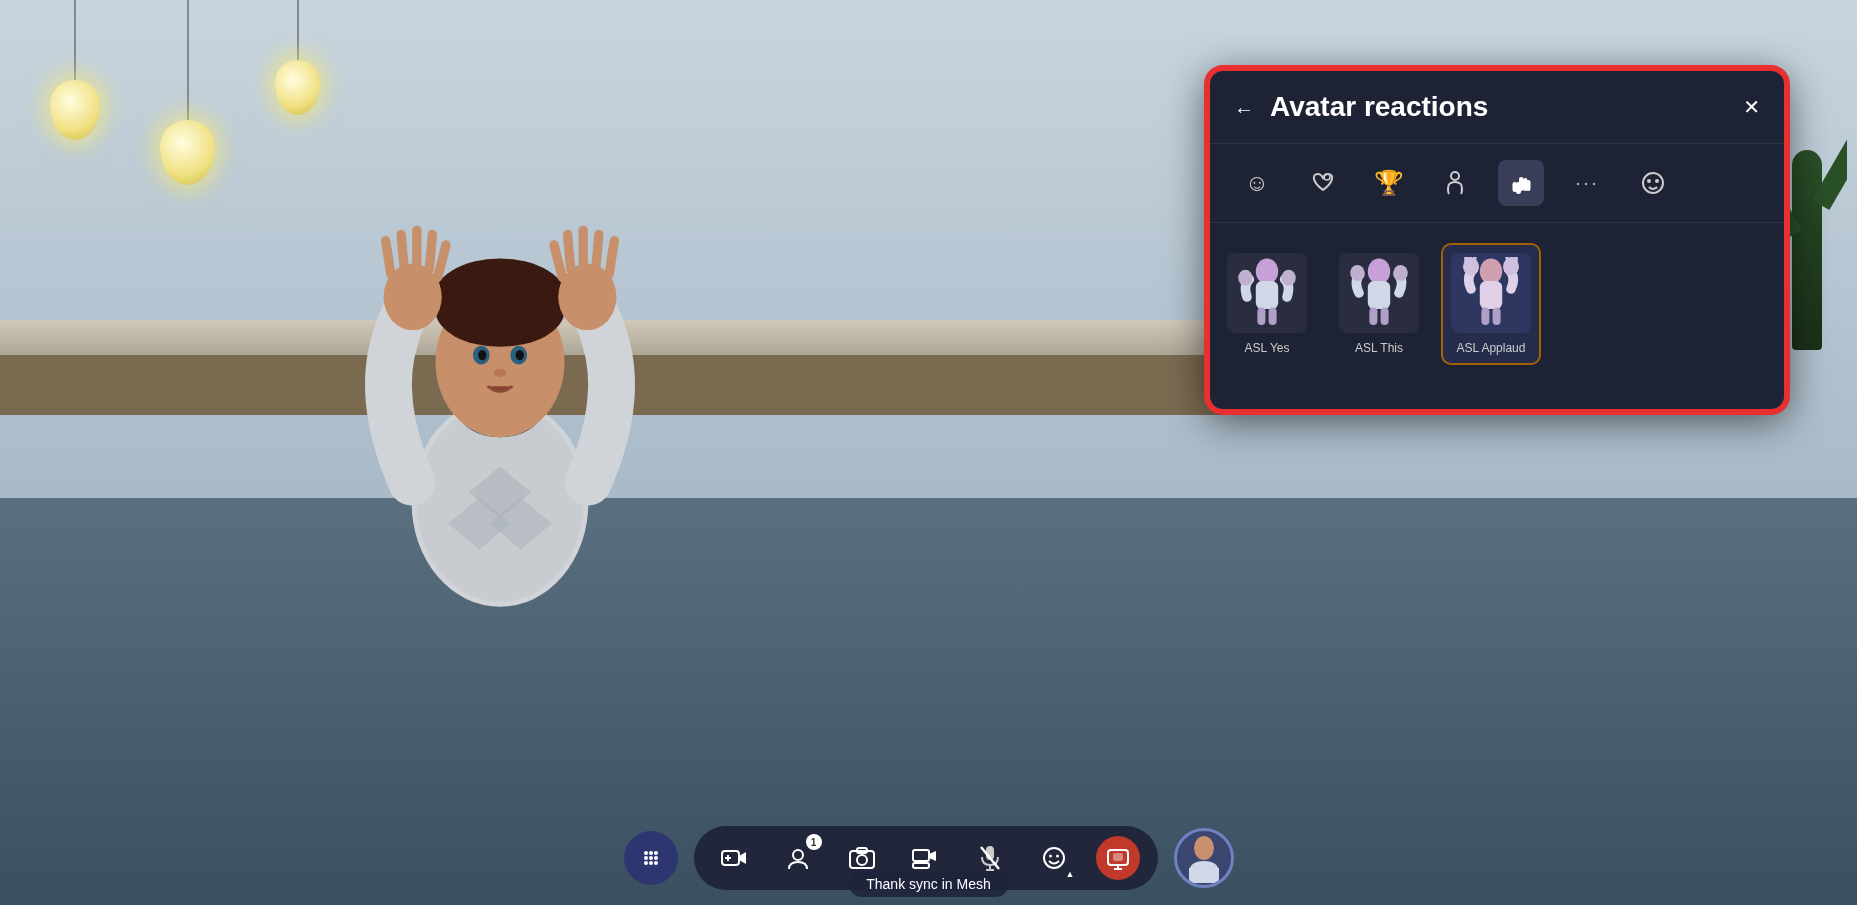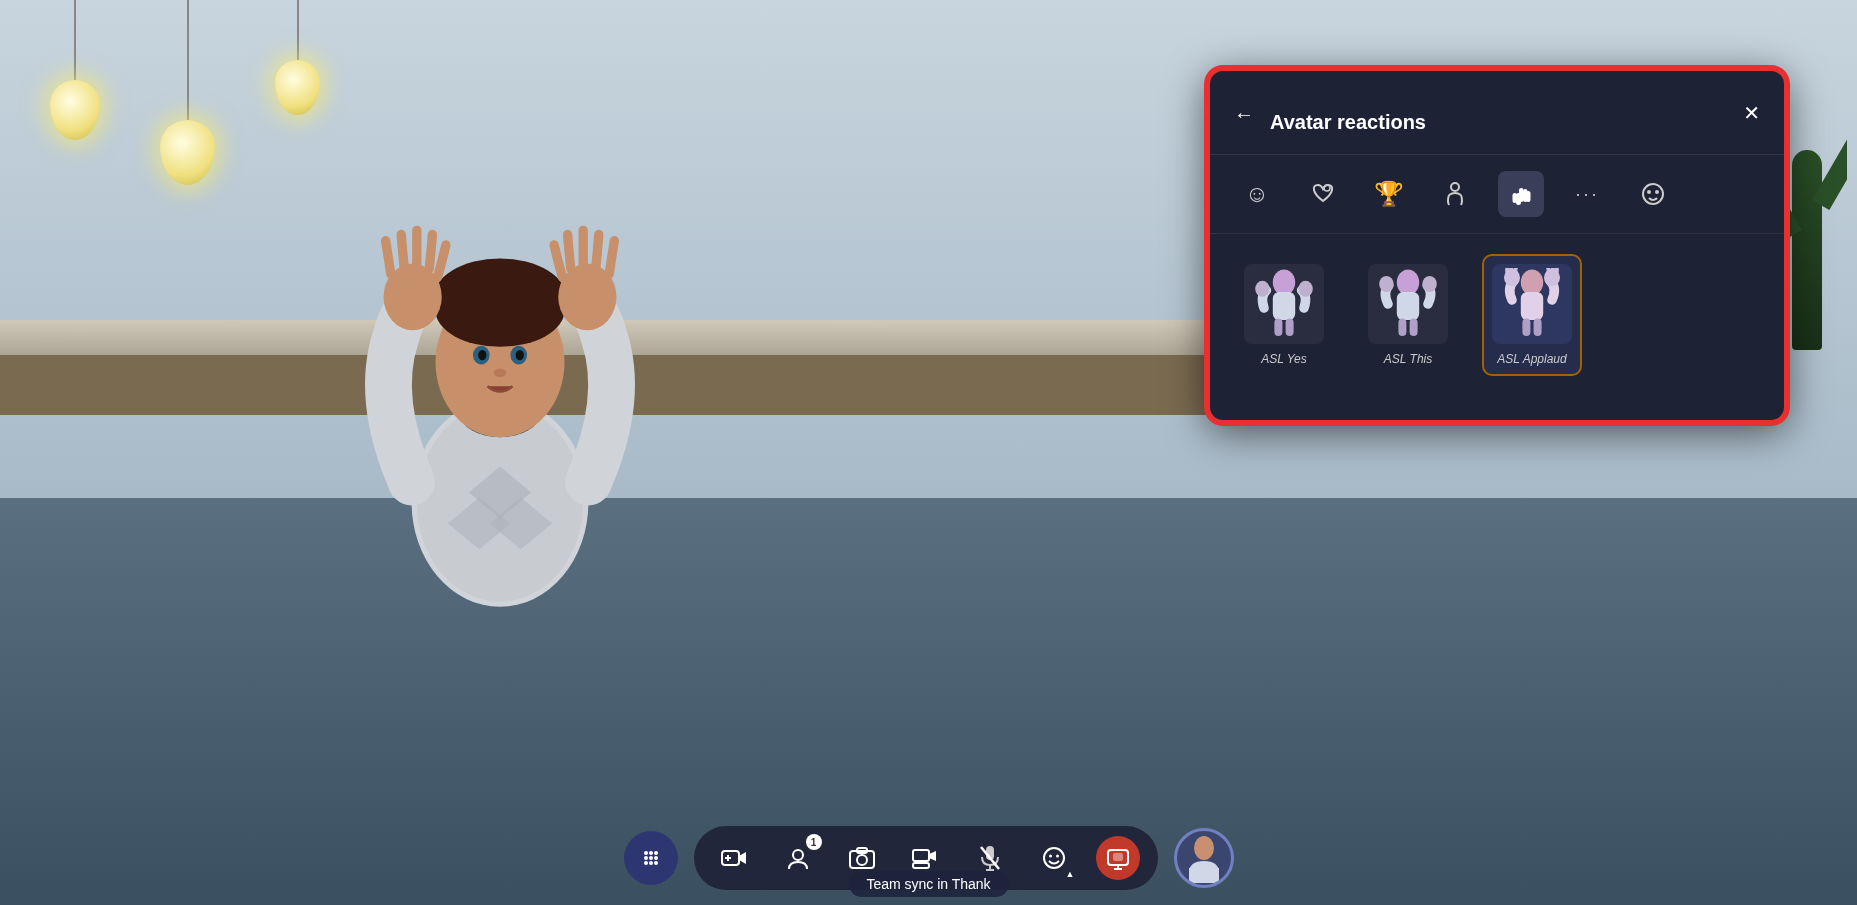--- a/index.html
+++ b/index.html
@@ -179,25 +179,24 @@
       border: none;
       color: #fff;
       font-size: 20px;
       cursor: pointer;
       margin-right: 16px;
       display: flex;
       align-items: center;
     }
 
     .panel-title {
-      font-size: 20px;
+      font-size: 28px;
       font-weight: 600;
       color: #fff;
       flex: 1;
-      margin-top: 20px;
     }
 
     .panel-close-btn {
       background: none;
       border: none;
       color: #fff;
       font-size: 20px;
       cursor: pointer;
       display: flex;
       align-items: center;
@@ -228,23 +227,22 @@
 
     .cat-tab.active {
       background: #3a3e58;
       color: #fff;
     }
 
     
     .reactions-grid {
       display: flex;
       flex-wrap: wrap;
-      gap: 24px;
-      padding: 20px 24px;
-      font-style: italic;
+      gap: 12px;
+      padding: 20px 7px;
     }
 
     .reaction-item {
       width: 100px;
       display: flex;
       flex-direction: column;
       align-items: center;
       gap: 8px;
       cursor: pointer;
       border-radius: 10px;
@@ -584,13 +582,13 @@
 
   <div class="avatar-btn">
     <svg width="40" height="50" viewBox="0 0 40 50">
       <ellipse cx="20" cy="15" rx="10" ry="12" fill="#c89070"></ellipse>
       <path d="M5 40 Q5 28 20 28 Q35 28 35 40" fill="#d0d8e8"></path>
       <rect x="5" y="35" width="30" height="15" fill="#d0d8e8"></rect>
     </svg>
   </div>
 </div>
 
-<div class="session-label" style="bottom:8px;">Team sync in Thank</div>
+<div class="session-label" style="bottom:8px;">Thank sync in Mesh</div>
 
 </body></html>

